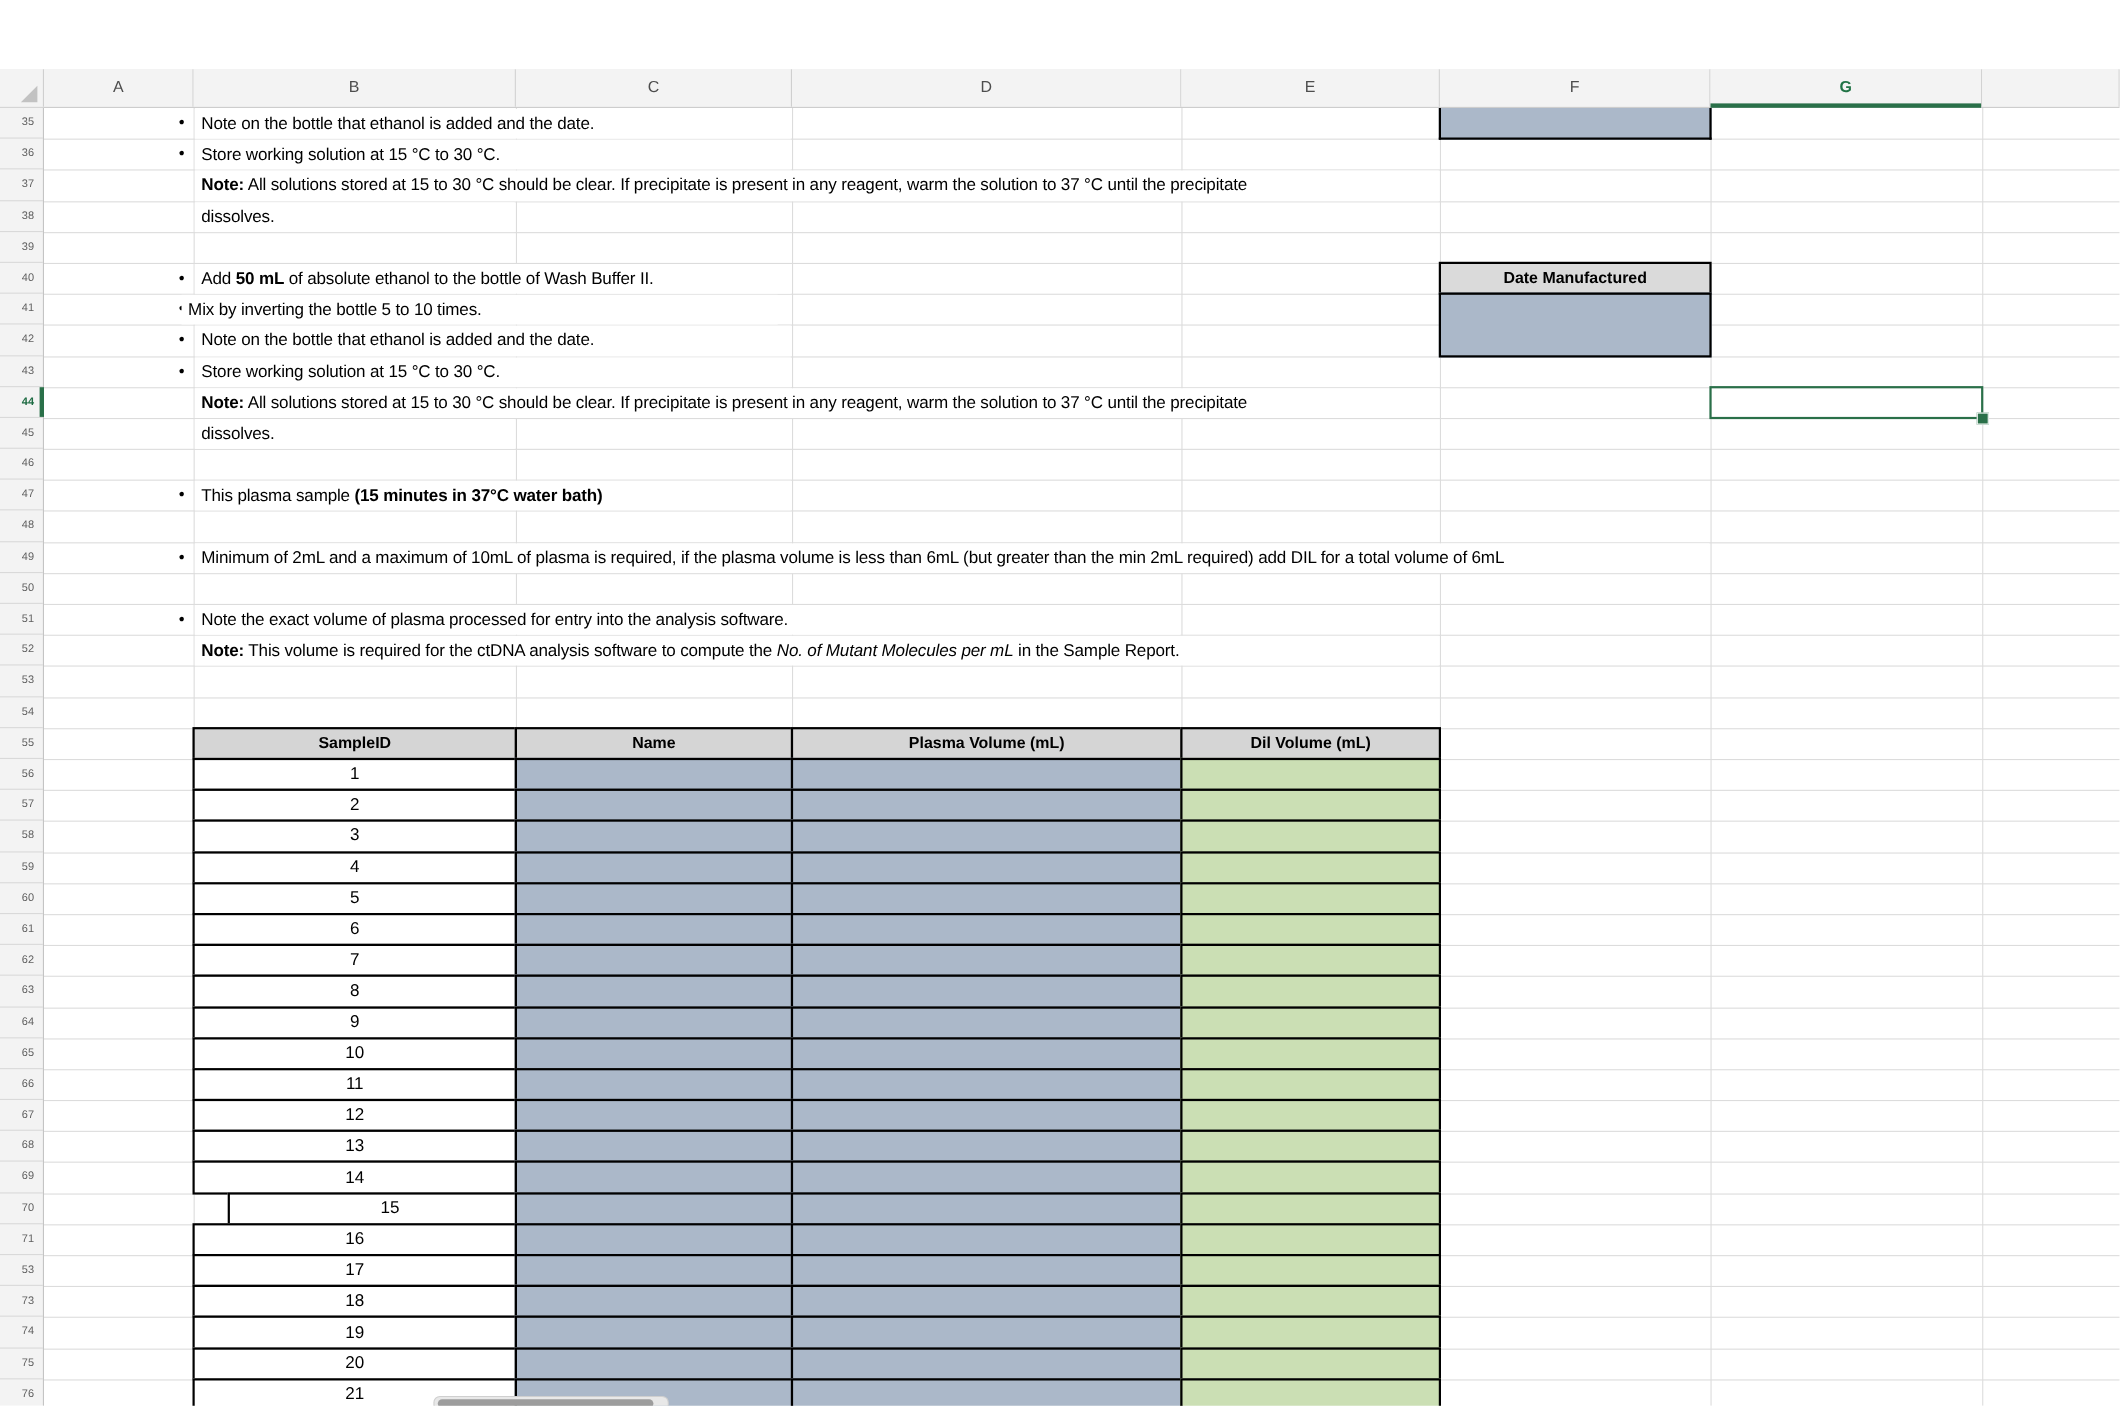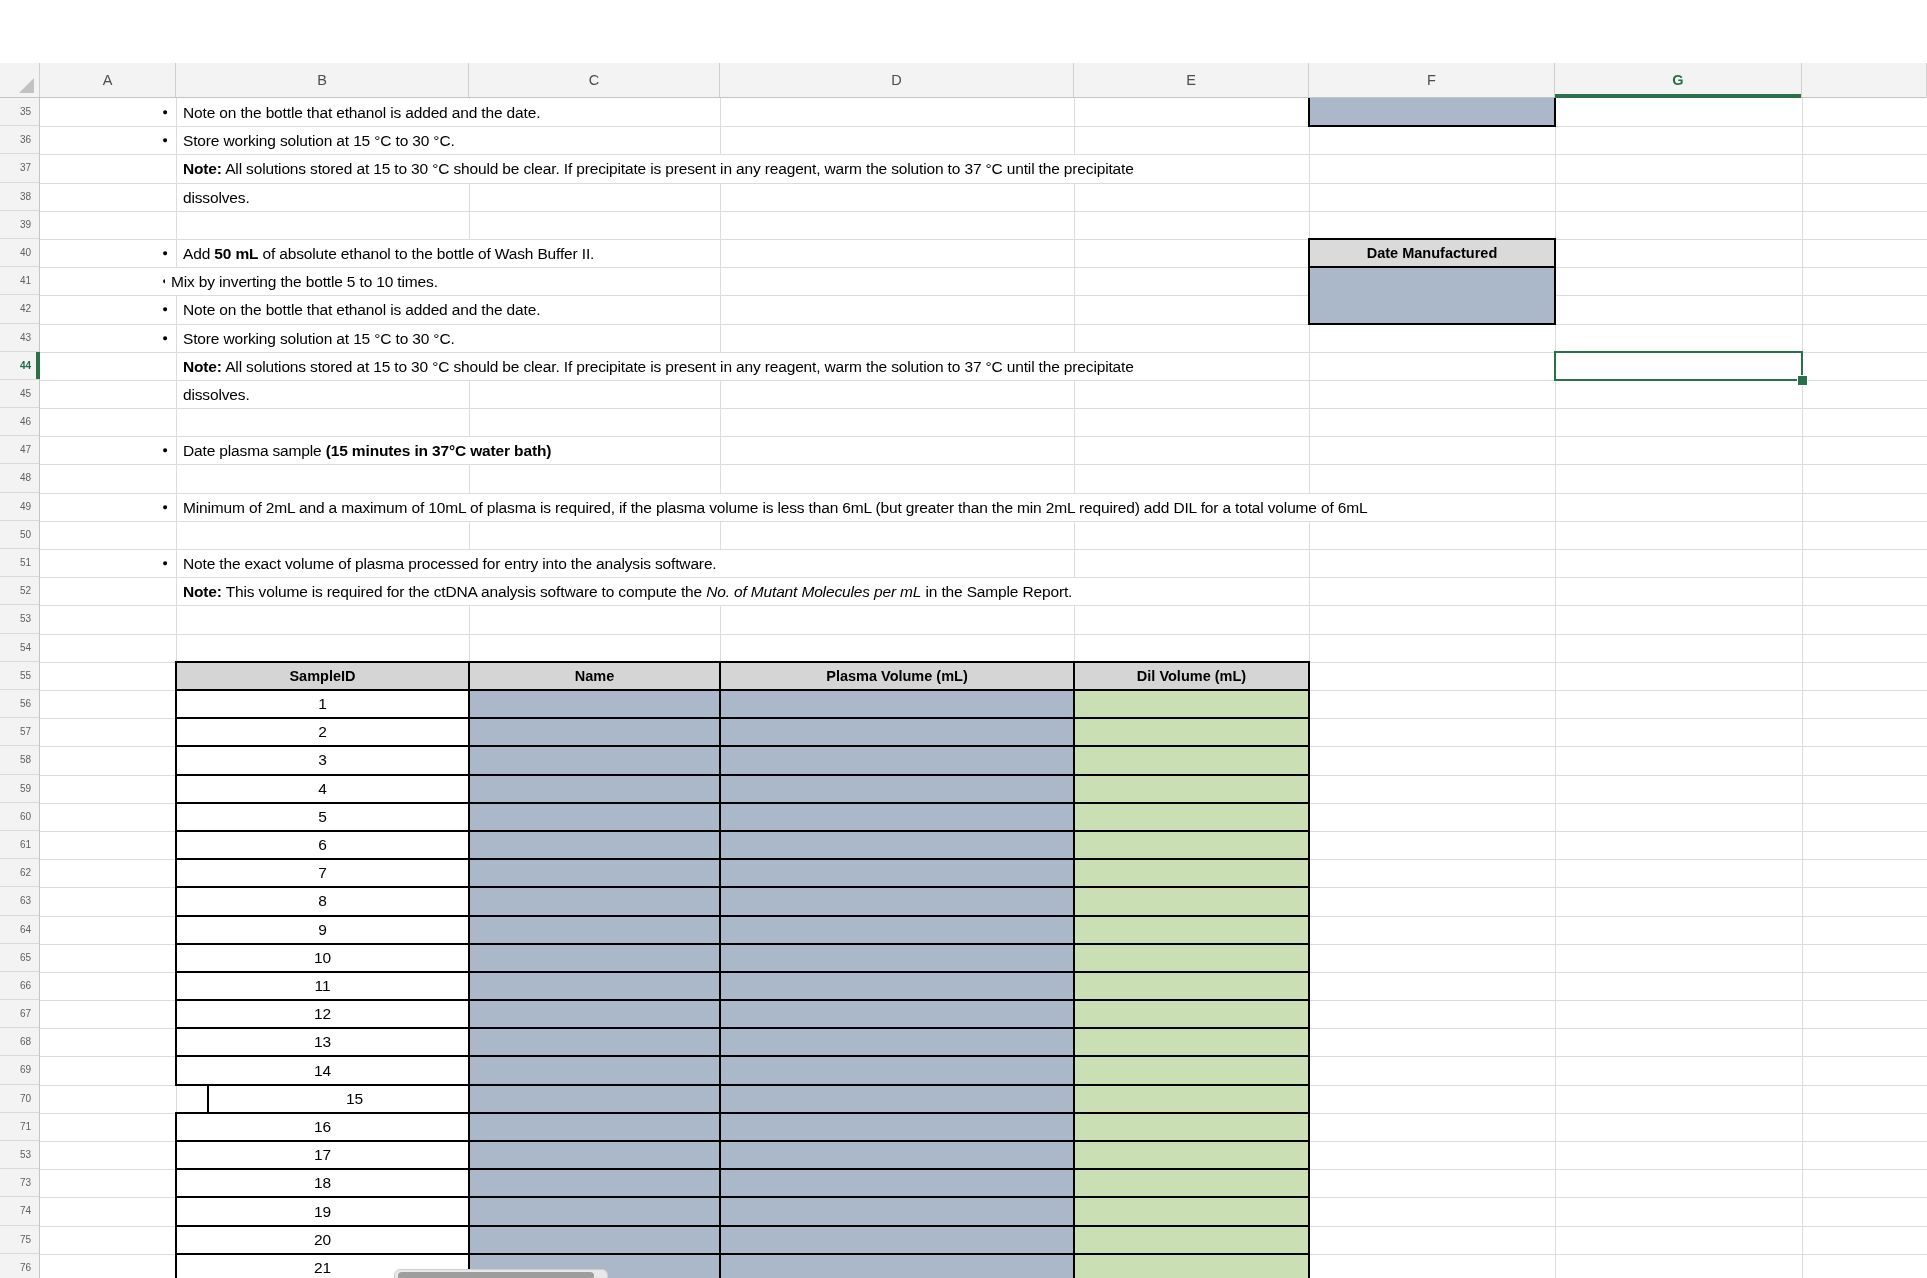--- a/index.html
+++ b/index.html
@@ -169,21 +169,21 @@
       <div class="overflow-cell" style="left: 177px; top: 239.95px; width: 542px; height: 27.19px; line-height: 27.19px;"><span>Add </span><span style="font-weight: bold;">50 mL</span><span> of absolute ethanol to the bottle of Wash Buffer II.</span></div>
       <div class="bullet" style="left: 40px; top: 267.14px; width: 128px; height: 28.19px; line-height: 28.19px;">●</div>
       <div class="overflow-cell" style="left: 165px; top: 268.14px; width: 542px; height: 27.19px; line-height: 27.19px;"><span>Mix by inverting the bottle 5 to 10 times.</span></div>
       <div class="bullet" style="left: 40px; top: 295.33px; width: 128px; height: 28.19px; line-height: 28.19px;">●</div>
       <div class="overflow-cell" style="left: 177px; top: 296.33px; width: 542px; height: 27.19px; line-height: 27.19px;"><span>Note on the bottle that ethanol is added and the date.</span></div>
       <div class="bullet" style="left: 40px; top: 323.52px; width: 128px; height: 28.19px; line-height: 28.19px;">●</div>
       <div class="overflow-cell" style="left: 177px; top: 324.52px; width: 542px; height: 27.19px; line-height: 27.19px;"><span>Store working solution at 15 °C to 30 °C.</span></div>
       <div class="overflow-cell" style="left: 177px; top: 352.71px; width: 1131px; height: 27.19px; line-height: 27.19px;"><span style="font-weight: bold;">Note:</span><span> All solutions stored at 15 to 30 °C should be clear. If precipitate is present in any reagent, warm the solution to 37 °C until the precipitate</span></div>
       <div class="overflow-cell" style="left: 177px; top: 380.9px; width: 291px; height: 27.19px; line-height: 27.19px;"><span>dissolves.</span></div>
       <div class="bullet" style="left: 40px; top: 436.28px; width: 128px; height: 28.19px; line-height: 28.19px;">●</div>
-      <div class="overflow-cell" style="left: 177px; top: 437.28px; width: 542px; height: 27.19px; line-height: 27.19px;"><span>Date plasma sample </span><span style="font-weight: bold;">(15 minutes in 37°C water bath)</span></div>
+      <div class="overflow-cell" style="left: 177px; top: 437.28px; width: 542px; height: 27.19px; line-height: 27.19px;"><span>This plasma sample </span><span style="font-weight: bold;">(15 minutes in 37°C water bath)</span></div>
       <div class="bullet" style="left: 40px; top: 492.66px; width: 128px; height: 28.19px; line-height: 28.19px;">●</div>
       <div class="overflow-cell" style="left: 177px; top: 493.66px; width: 1377px; height: 27.19px; line-height: 27.19px;"><span>Minimum of 2mL and a maximum of 10mL of plasma is required, if the plasma volume is less than 6mL (but greater than the min 2mL required) add DIL for a total volume of 6mL</span></div>
       <div class="bullet" style="left: 40px; top: 549.04px; width: 128px; height: 28.19px; line-height: 28.19px;">●</div>
       <div class="overflow-cell" style="left: 177px; top: 550.04px; width: 896px; height: 27.19px; line-height: 27.19px;"><span>Note the exact volume of plasma processed for entry into the analysis software.</span></div>
       <div class="overflow-cell" style="left: 177px; top: 578.23px; width: 1131px; height: 27.19px; line-height: 27.19px;"><span style="font-weight: bold;">Note:</span><span> This volume is required for the ctDNA analysis software to compute the </span><span style="font-style: italic;">No. of Mutant Molecules per mL</span><span> in the Sample Report.</span></div>
       <div class="fcell" style="left: 1308px; top: 98px; width: 248px; height: 29.19px; background: rgb(171, 184, 201); border-top: none;"></div>
       <div class="fcell" style="left: 1308px; top: 237.95px; width: 248px; height: 30.19px; background: rgb(218, 218, 218); font-weight: bold; font-size: 14.5px;">Date Manufactured</div>
       <div class="fcell" style="left: 1308px; top: 266.14px; width: 248px; height: 58.38px; background: rgb(171, 184, 201);"></div>
       <div class="tcell hdr" style="left: 175px; top: 660.8px; width: 295px; height: 30.19px; background: rgb(213, 213, 213);">SampleID</div>
       <div class="tcell hdr" style="left: 468px; top: 660.8px; width: 253px; height: 30.19px; background: rgb(213, 213, 213);">Name</div>

